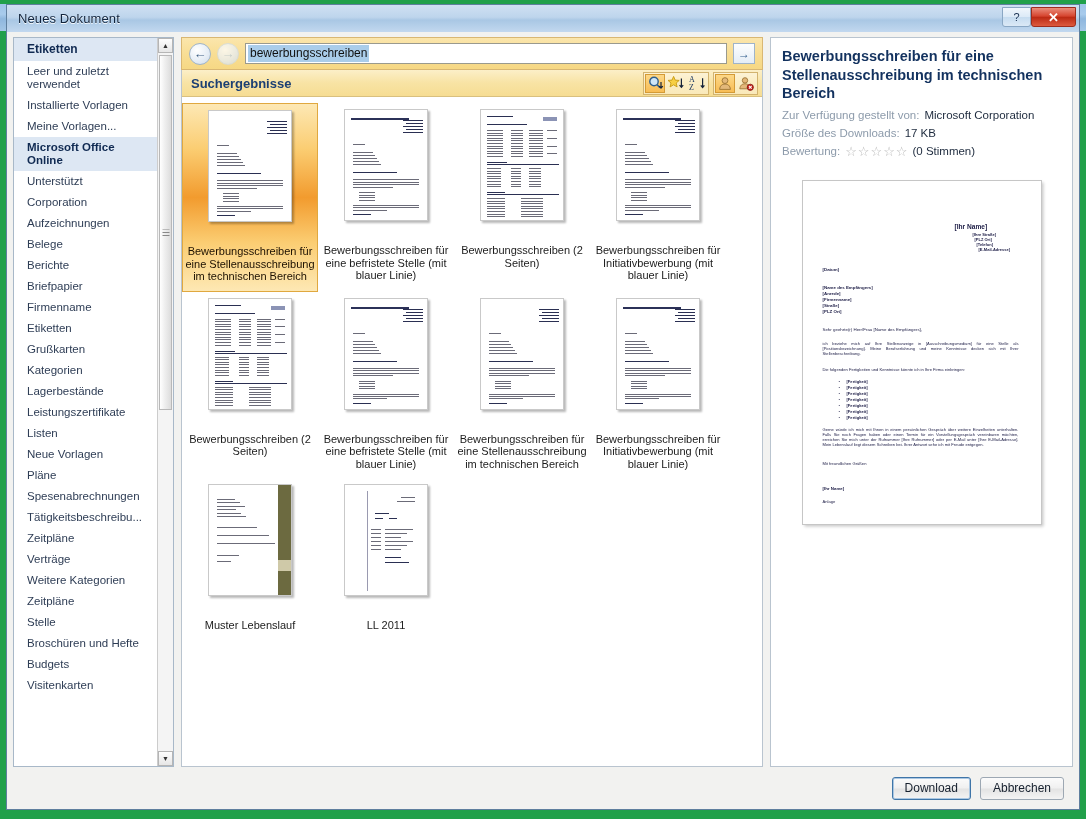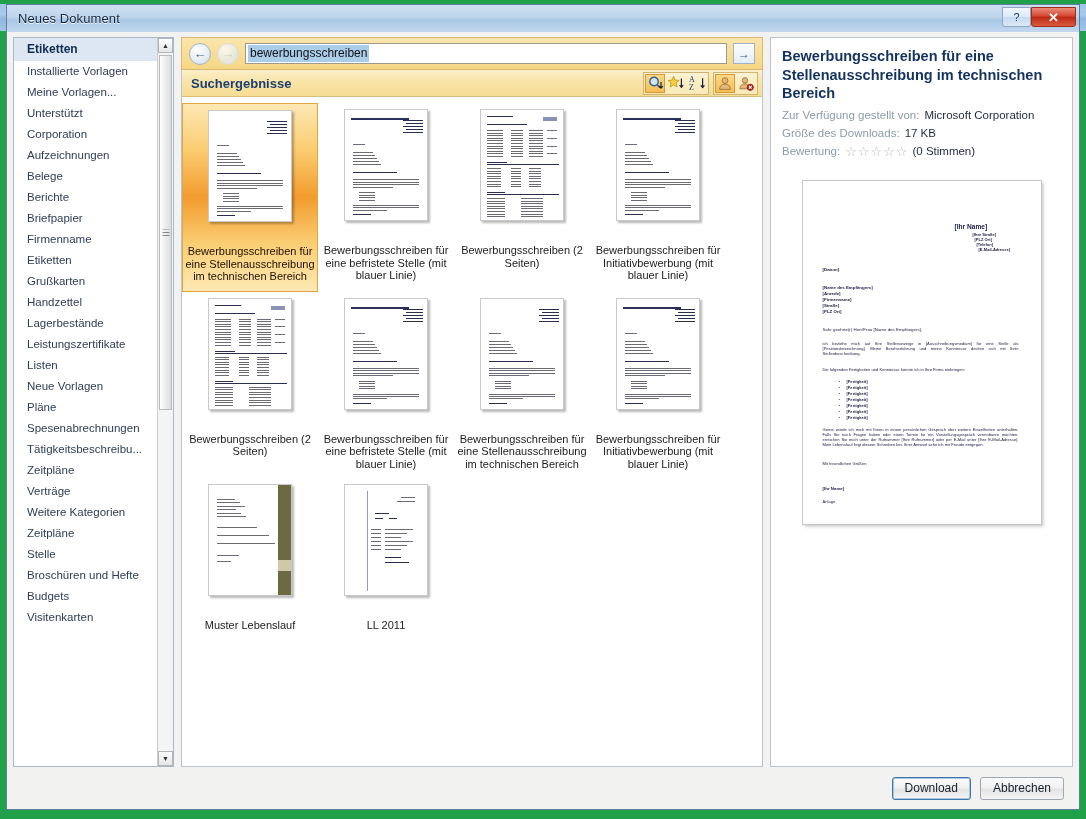--- a/index.html
+++ b/index.html
@@ -325,32 +325,34 @@
       </div>
     </div>
 
     <div id="window-body">
       <div id="main-row">
 
         <div id="sidebar">
           <div id="sidebar-list">
             <div class="cat header">Etiketten</div>
 
+          <div class="cat">Leer und zuletzt verwendet</div>
               <div class="cat">Installierte Vorlagen</div>
               <div class="cat">Meine Vorlagen...</div>
+              <div class="cat section">Microsoft Office Online</div>
               <div class="cat">Unterstützt</div>
               <div class="cat">Corporation</div>
               <div class="cat">Aufzeichnungen</div>
               <div class="cat">Belege</div>
               <div class="cat">Berichte</div>
               <div class="cat">Briefpapier</div>
               <div class="cat">Firmenname</div>
               <div class="cat">Etiketten</div>
               <div class="cat">Grußkarten</div>
-              <div class="cat">Handzettel</div>
+              <div class="cat">Kategorien</div>
               <div class="cat">Lagerbestände</div>
               <div class="cat">Leistungszertifikate</div>
               <div class="cat">Listen</div>
               <div class="cat">Neue Vorlagen</div>
               <div class="cat">Pläne</div>
               <div class="cat">Spesenabrechnungen</div>
               <div class="cat">Tätigkeitsbeschreibu...</div>
               <div class="cat">Zeitpläne</div>
               <div class="cat">Verträge</div>
               <div class="cat">Weitere Kategorien</div>

